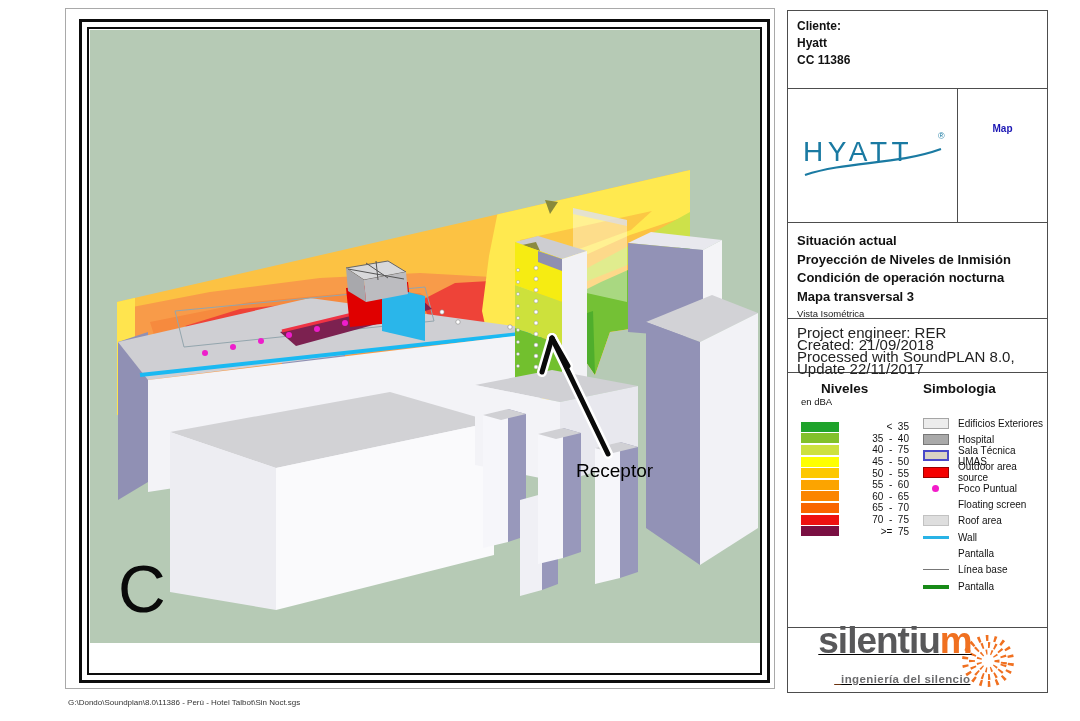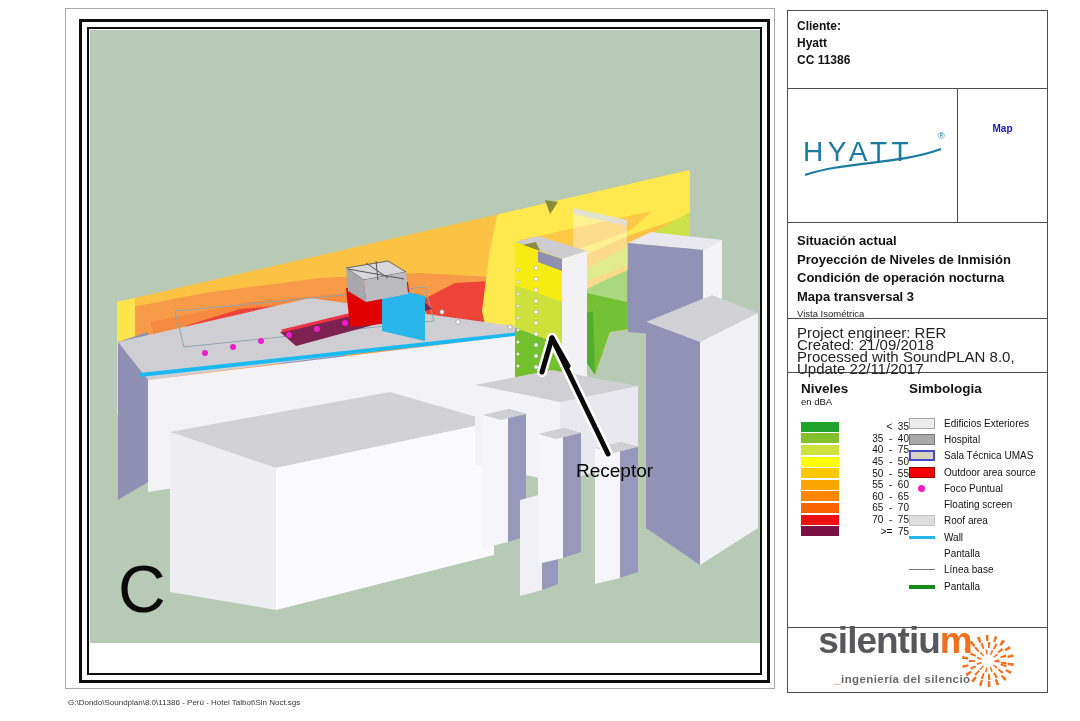--- a/index.html
+++ b/index.html
@@ -18,50 +18,50 @@
   .b2-left{width:170px;border-right:1px solid #4d4d4d;box-sizing:border-box;display:flex;align-items:center;justify-content:center;}
   .b2-right{flex:1;text-align:center;}
   .map-label{margin-top:34px;font-size:10px;font-weight:bold;color:#1b16b4;}
   .map-number{font-size:42px;font-weight:bold;color:#1b16b4;line-height:44px;}
   .b3{height:96px;padding:9px 9px;}
   .b3 .dline{font-size:13px;font-weight:bold;line-height:18.5px;color:#111;}
   .b3 .dsub{font-size:9.5px;color:#222;margin-top:2px;}
   .b4{height:54px;padding:8px 9px;font-size:15px;line-height:12px;color:#222;}
   .b5{height:255px;}
   .niveles{position:absolute;left:13px;top:8px;}
-  .niveles-title{font-size:13.5px;font-weight:bold;color:#111;}
+  .niveles-title{font-size:13.5px;font-weight:bold;color:#111;margin-left:20px;}
   .niveles-sub{font-size:9.5px;color:#111;}
   .lg-rows{position:absolute;left:13px;top:48px;}
   .lg-row{display:flex;align-items:center;height:11.6px;}
   .lg-sw{width:38px;height:10px;display:inline-block;}
   .lg-label{margin-left:6px;width:64px;text-align:right;font-size:10px;white-space:pre;color:#111;}
   .c0{background:#1fa32b}.c1{background:#82c12b}.c2{background:#cde13f}.c3{background:#feff00}
   .c4{background:#fdc800}.c5{background:#fca400}.c6{background:#fb8500}.c7{background:#f96500}
   .c8{background:#ee1111}.c9{background:#7a0f42}
-  .symcol{position:absolute;left:121px;top:8px;}
+  .symcol{position:absolute;left:135px;top:8px;}
   .sym-title{font-size:13.5px;font-weight:bold;color:#111;}
   .sym-items{margin-top:19px;}
   .sym-item{display:flex;align-items:center;height:16.3px;}
   .sym-sw{width:26px;height:11px;box-sizing:border-box;margin-right:9px;flex:none;}
   .sym-label{font-size:10px;color:#111;}
   .sw-ext{background:#ececec;border:1px solid #a5a5a5;}
   .sw-hosp{background:#a9a9a9;border:1px solid #777;}
   .sw-sala{background:#d9d3c4;border:2px solid #4949c8;}
   .sw-red{background:#f50000;border:1px solid #990000;}
   .sw-dotwrap{background:none;border:none;position:relative;}
   .sw-dot{position:absolute;left:9px;top:2px;width:7px;height:7px;border-radius:50%;background:#f31cc9;}
   .sw-none{background:none;border:none;}
   .sw-roof{background:#dedede;border:1px solid #c2c2c2;}
   .sw-line{border:none;background:none;position:relative;}
   .sw-line i{position:absolute;left:0;right:0;display:block;}
   .ln-wall{top:4px;height:3px;background:#29b3e6;}
   .ln-base{top:5px;height:1px;background:#777;}
   .ln-green{top:4px;height:4px;background:#178a17;}
   .b6{height:64px;border-bottom:none;display:flex;align-items:center;justify-content:center;}
-  .sil{display:flex;align-items:center;position:relative;}
+  .sil{display:flex;align-items:center;position:relative;text-decoration:underline;}
   .sil-text{position:relative;line-height:34px;}
   .sil-big{font-size:37px;font-weight:bold;letter-spacing:-1px;color:#58585a;}
   .or{color:#f07020;}
   .sil-tag{font-size:11.5px;font-weight:bold;color:#6a6a6c;letter-spacing:0.4px;margin-top:-3px;padding-left:16px;}
   .sil-swirl{margin-left:-13px;margin-top:6px;}
   
   .filepath{left:68px;top:698px;font-size:8px;color:#333;}
 </style>
 </head>
 <body>

